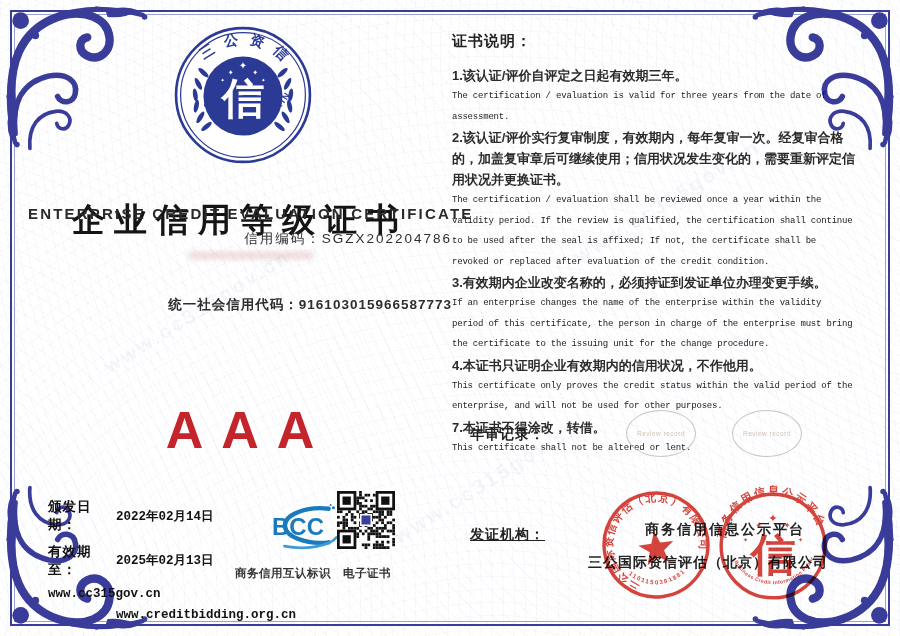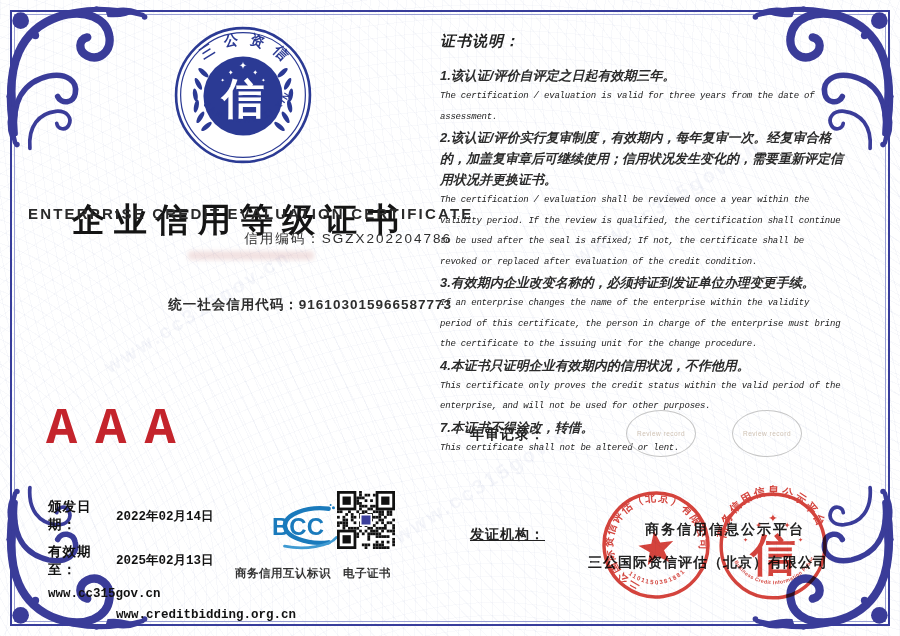--- a/index.html
+++ b/index.html
@@ -30,38 +30,38 @@
   .subtitle{position:absolute;left:28px;top:205px;width:424px;text-align:center;
     font-size:15px;font-weight:700;letter-spacing:2.2px;color:#2a2a2a;white-space:nowrap;}
   .code-line{position:absolute;left:28px;top:230px;width:424px;text-align:right;
     font-size:13.5px;font-weight:400;letter-spacing:2px;color:#2e2e2e;}
   .redacted{position:absolute;left:188px;top:251px;width:126px;height:9px;
     background:rgba(190,110,110,.20);filter:blur(2px);border-radius:3px;}
   .uscc-line{position:absolute;left:28px;top:296px;width:424px;text-align:right;
     font-size:13.5px;font-weight:700;letter-spacing:1px;color:#2e2e2e;}
   .body-par{position:absolute;left:66px;top:322px;width:354px;margin:0;
     font-size:15px;font-weight:600;line-height:25px;color:#333;text-align:justify;text-indent:2em;}
-  .grade{position:absolute;left:28px;top:400px;width:424px;text-align:left;
-    font-family:Liberation Mono, monospace;font-size:52px;font-weight:700;
+  .grade{position:absolute;left:28px;top:400px;width:424px;text-align:center;
+    font-family:Liberation Sans, sans-serif;font-size:52px;font-weight:700;
     color:#c4242c;letter-spacing:18px;padding-left:18px;box-sizing:border-box;}
   .foot{position:absolute;left:48px;top:498px;}
   .foot .row{display:flex;margin-bottom:8.5px;align-items:center;}
   .foot .lbl{font-size:13.5px;font-weight:700;color:#111;width:68px;letter-spacing:1px;flex:none;}
   .foot .val{font-family:"Liberation Mono","DejaVu Sans Mono",monospace;font-size:12.5px;font-weight:700;color:#111;}
   .foot .row.indent{margin-top:-2px;}
   .foot .row.indent .lbl{visibility:hidden;}
   .bcc{position:absolute;left:252px;top:502px;width:92px;height:48px;}
   .bcc-caption{position:absolute;left:228px;top:566px;width:110px;text-align:center;
     font-size:11.5px;font-weight:600;color:#333;letter-spacing:.5px;}
   .qr{position:absolute;left:337px;top:491px;width:58px;height:58px;}
   .qr-caption{position:absolute;left:337px;top:566px;width:60px;text-align:center;
     font-size:11.5px;font-weight:600;color:#333;letter-spacing:.5px;}
 
   
-  .explain{position:absolute;left:440px;top:32px;width:404px;font-style:italic;}
+  .explain{position:absolute;left:452px;top:32px;width:404px;}
   .explain h2{margin:0 0 14px 0;font-size:15px;font-weight:700;color:#222;letter-spacing:1px;}
   .explain p{margin:0;}
   .explain .zh{font-size:13px;font-weight:700;color:#2b2b2b;line-height:21px;}
   .explain .en{font-family:"Liberation Mono","DejaVu Sans Mono",monospace;
     font-size:9px;letter-spacing:-.2px;color:#222;line-height:20.5px;}
   .review-label{position:absolute;left:470px;top:426px;font-size:14px;font-weight:700;color:#222;letter-spacing:1px;}
   .stamp-oval{position:absolute;width:68px;height:45px;border:1px solid #c6c6c6;border-radius:50%;
     display:flex;align-items:center;justify-content:center;}
   .oval1{left:626px;top:410px;}
   .oval2{left:732px;top:410px;}

